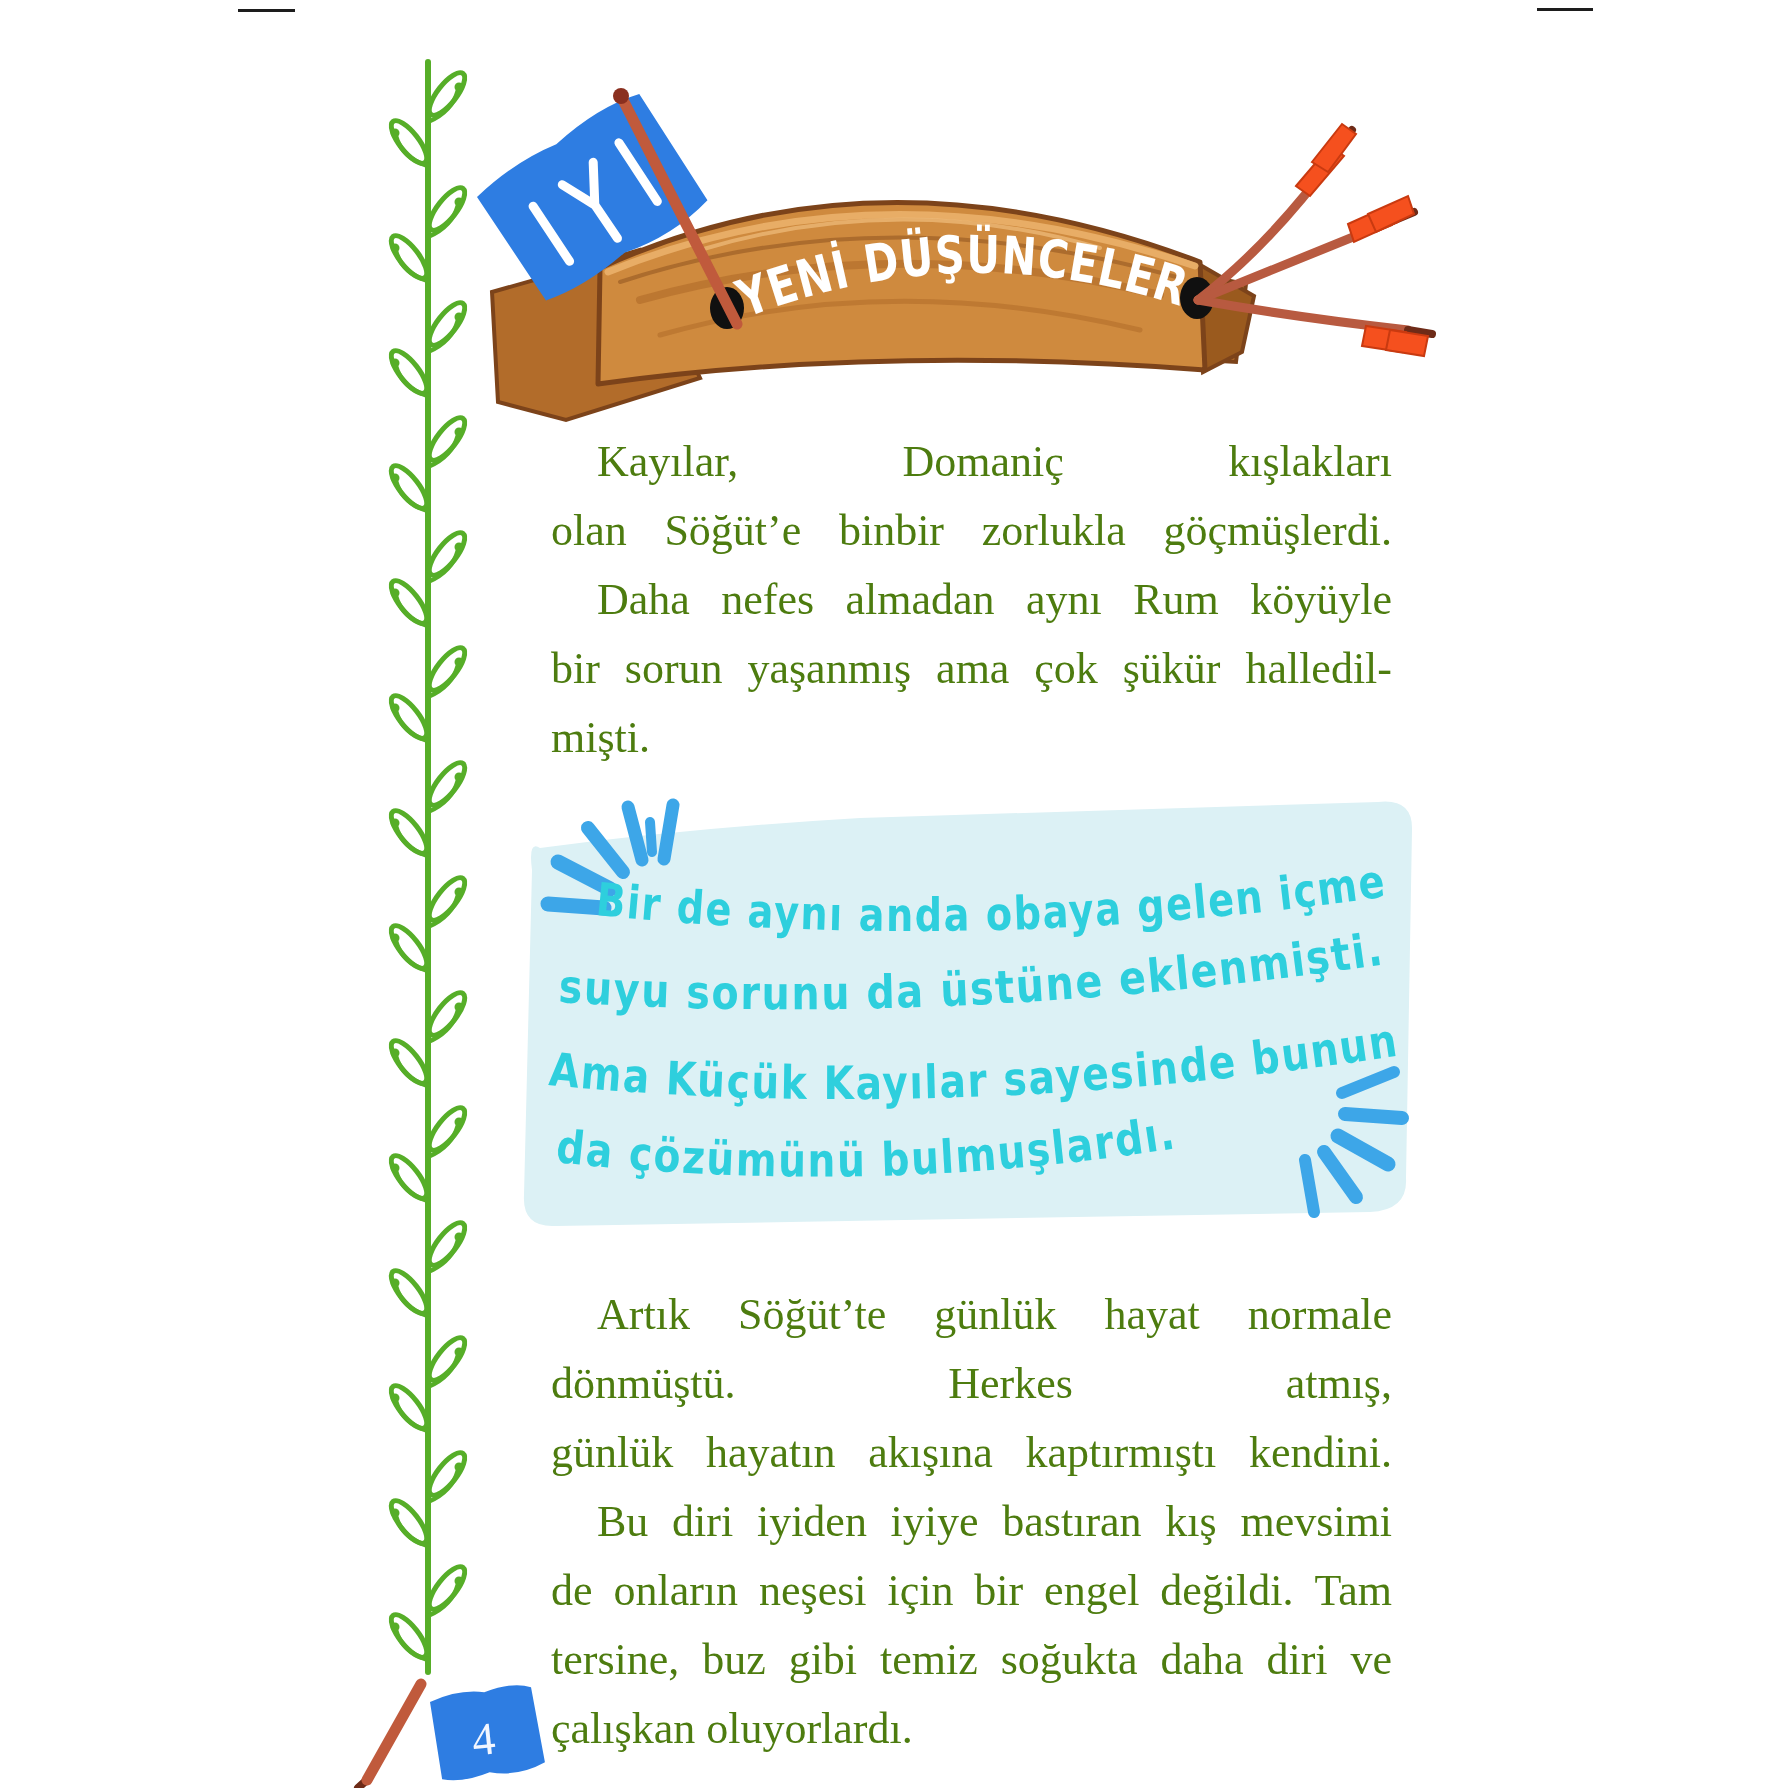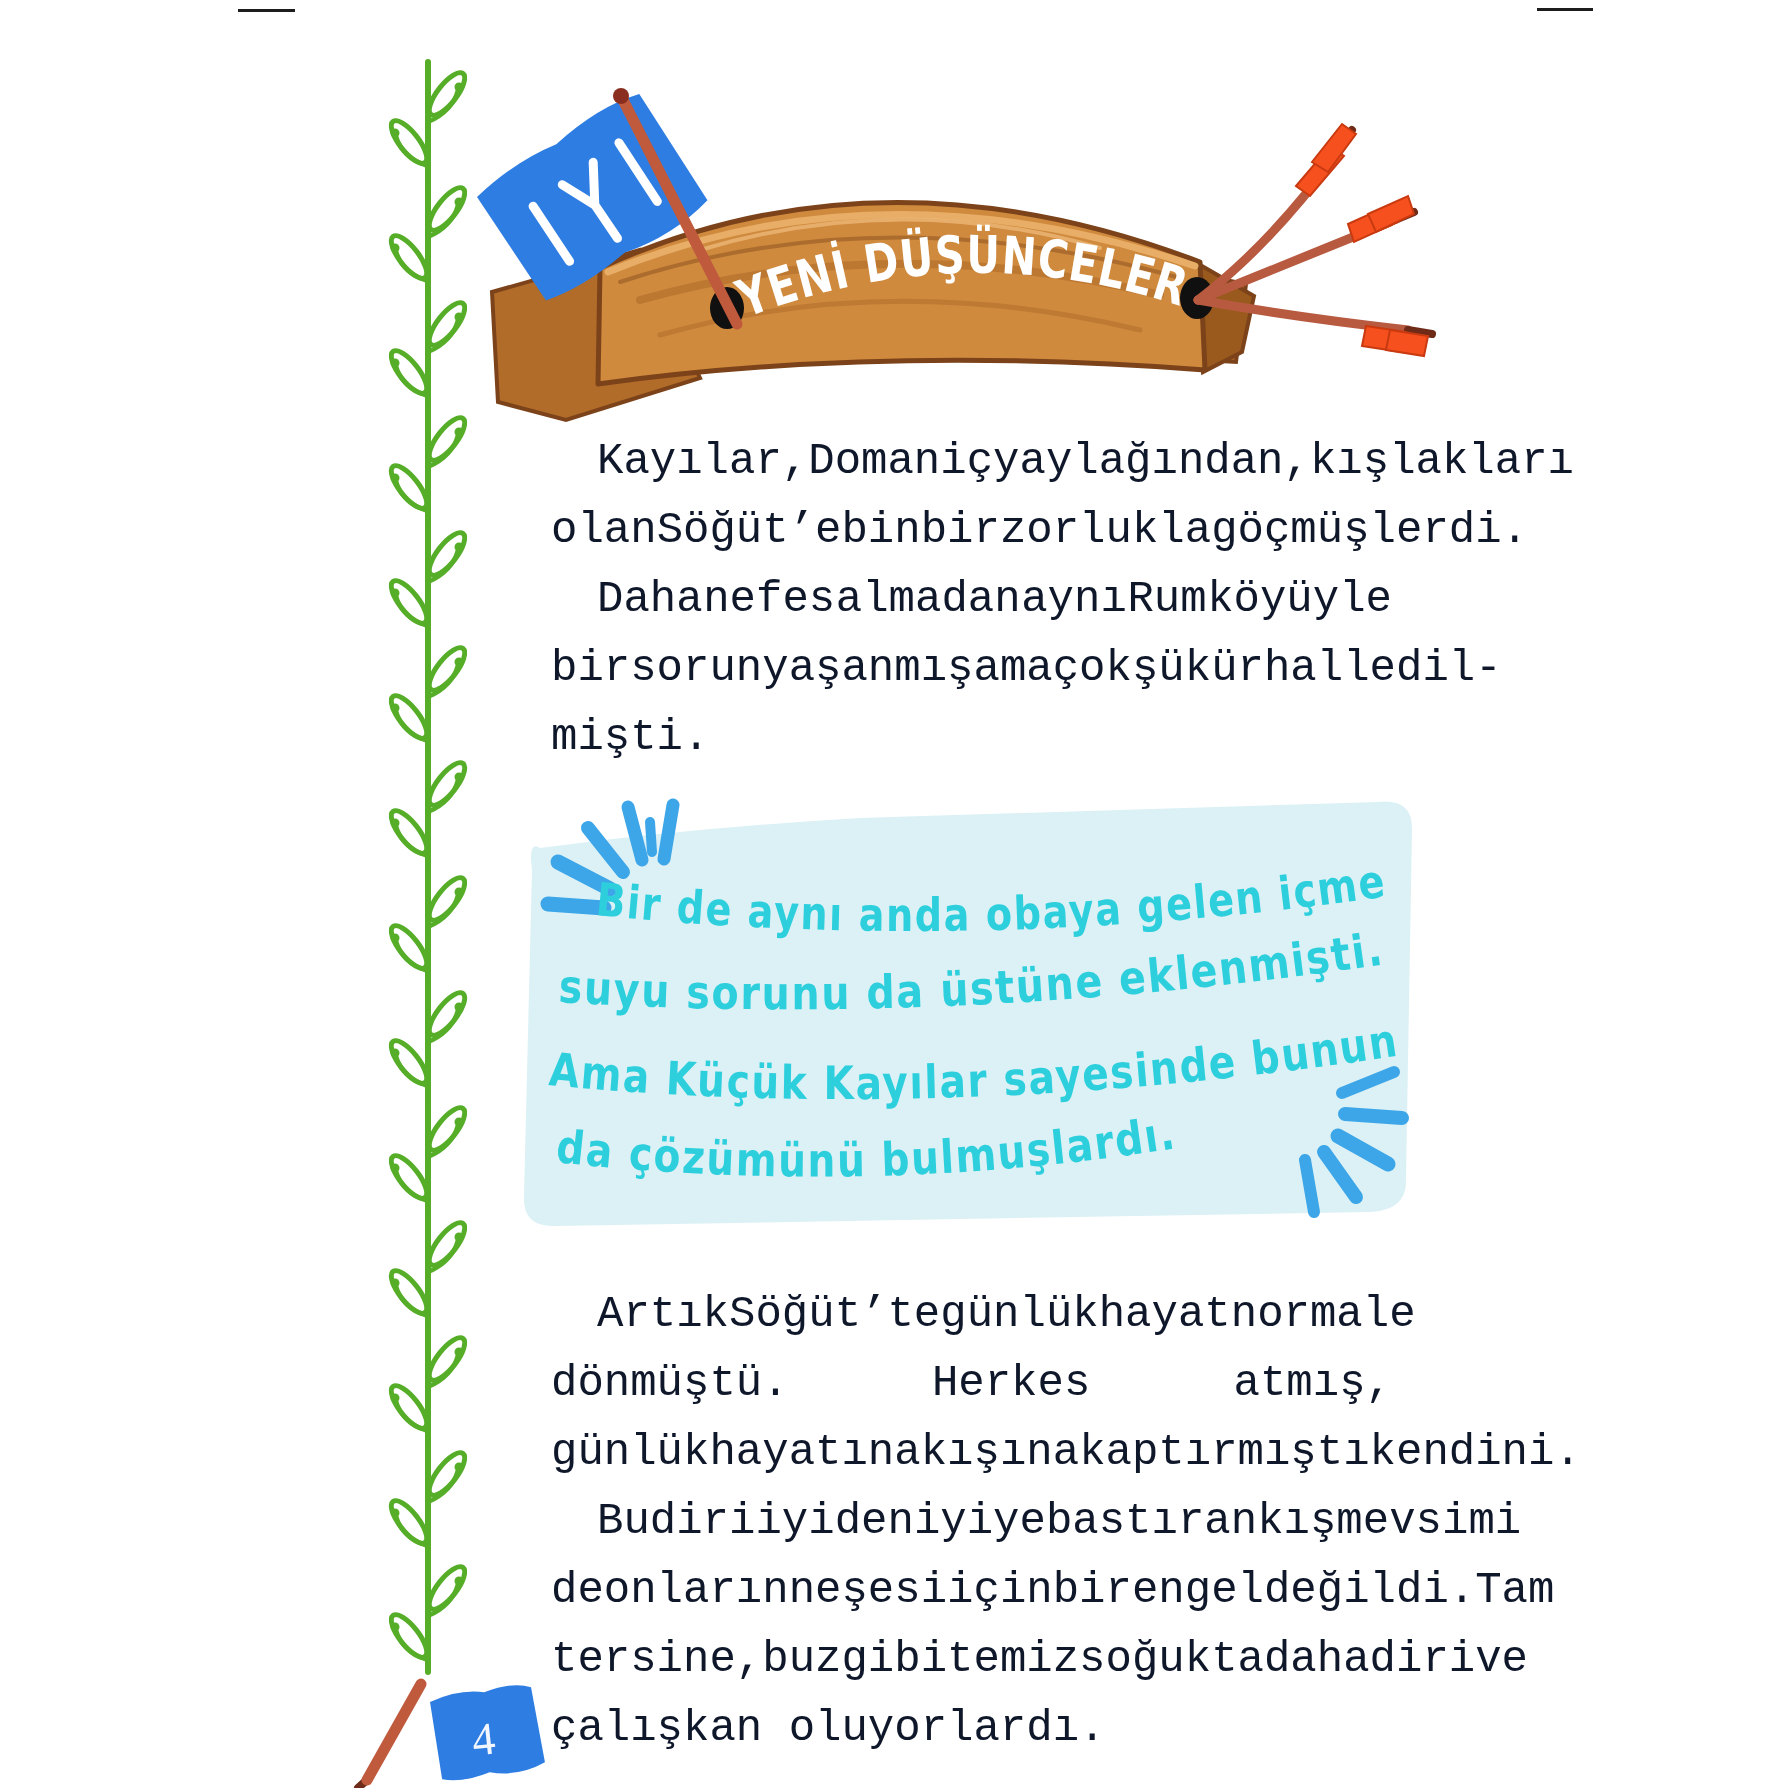--- a/index.html
+++ b/index.html
@@ -2,22 +2,22 @@
 <html><head>
 <meta charset="utf-8">
 <style>
   html,body{margin:0;padding:0;background:#9a9a9a;}
   .page{position:relative;width:1788px;height:1788px;background:#ffffff;overflow:hidden;
         font-family:"Liberation Serif",serif;}
   .cropmark{position:absolute;height:3px;background:#1d1d1d;}
   #cm-left{left:238px;top:9px;width:57px;}
   #cm-right{left:1537px;top:8px;width:56px;}
   .deco-svg{position:absolute;left:0;top:0;}
-  .textcol{position:absolute;left:551px;width:841px;color:#0f172a;
-           font-family:Liberation Mono, monospace;font-size:44px;}
+  .textcol{position:absolute;left:551px;width:841px;color:#4d7c0f;
+           font-family:Liberation Serif, serif;font-size:44px;}
   .bline{height:69px;line-height:69px;white-space:nowrap;}
   .just{display:flex;justify-content:space-between;}
   .ind{padding-left:46px;}
   
   .vs{stroke:#56ae28;stroke-width:6;fill:none;stroke-linecap:round;}
   .vl{stroke:#56ae28;stroke-width:5;fill:none;}
   .vs2{stroke:#56ae28;stroke-width:4.5;fill:none;stroke-linecap:round;}
   .vd{fill:#56ae28;}
   
   .board{fill:#b26c2a;stroke:#7c431a;stroke-width:4;}
@@ -164,21 +164,20 @@
         <path class="flag" d="M 0,0 Q 30,-10 55,-4 Q 85,-12 102,-4 L 108,72 Q 80,84 52,76 Q 24,84 4,78 Z"></path>
         <text class="pagenum" x="38" y="58">4</text>
       </g>
     </g>
   </svg>
 
   <div class="textcol" style="top: 427px;">
       <div class="bline just ind">
         <span>Kayılar,</span>
         <span>Domaniç</span>
-        <span>yaylağından,</span>
         <span>kışlakları</span>
       </div>
       <div class="bline just">
         <span>olan</span>
         <span>Söğüt’e</span>
         <span>binbir</span>
         <span>zorlukla</span>
         <span>göçmüşlerdi.</span>
       </div>
       <div class="bline just ind">

